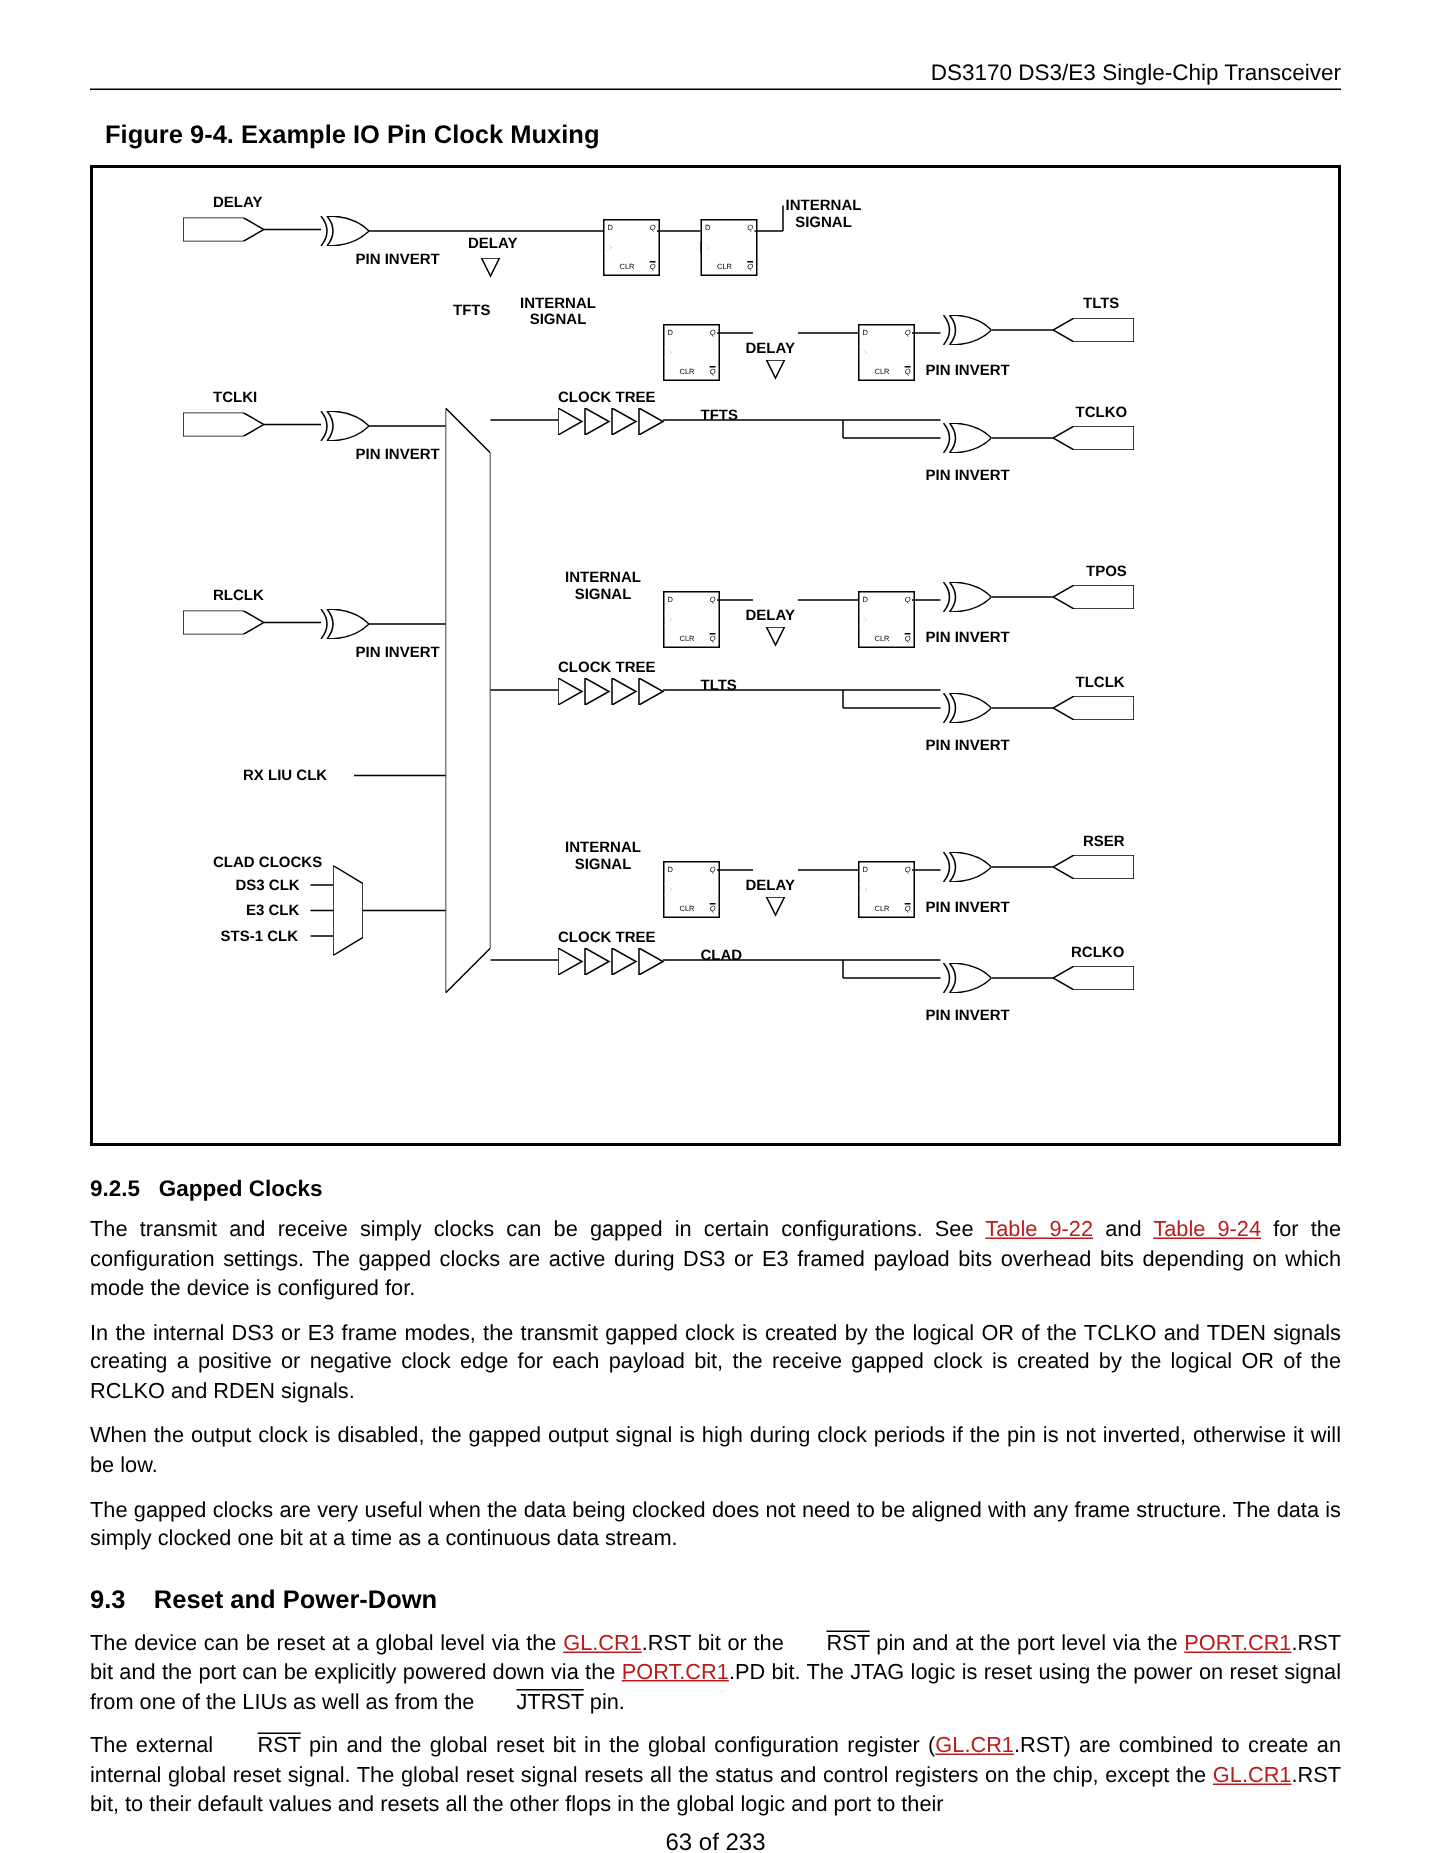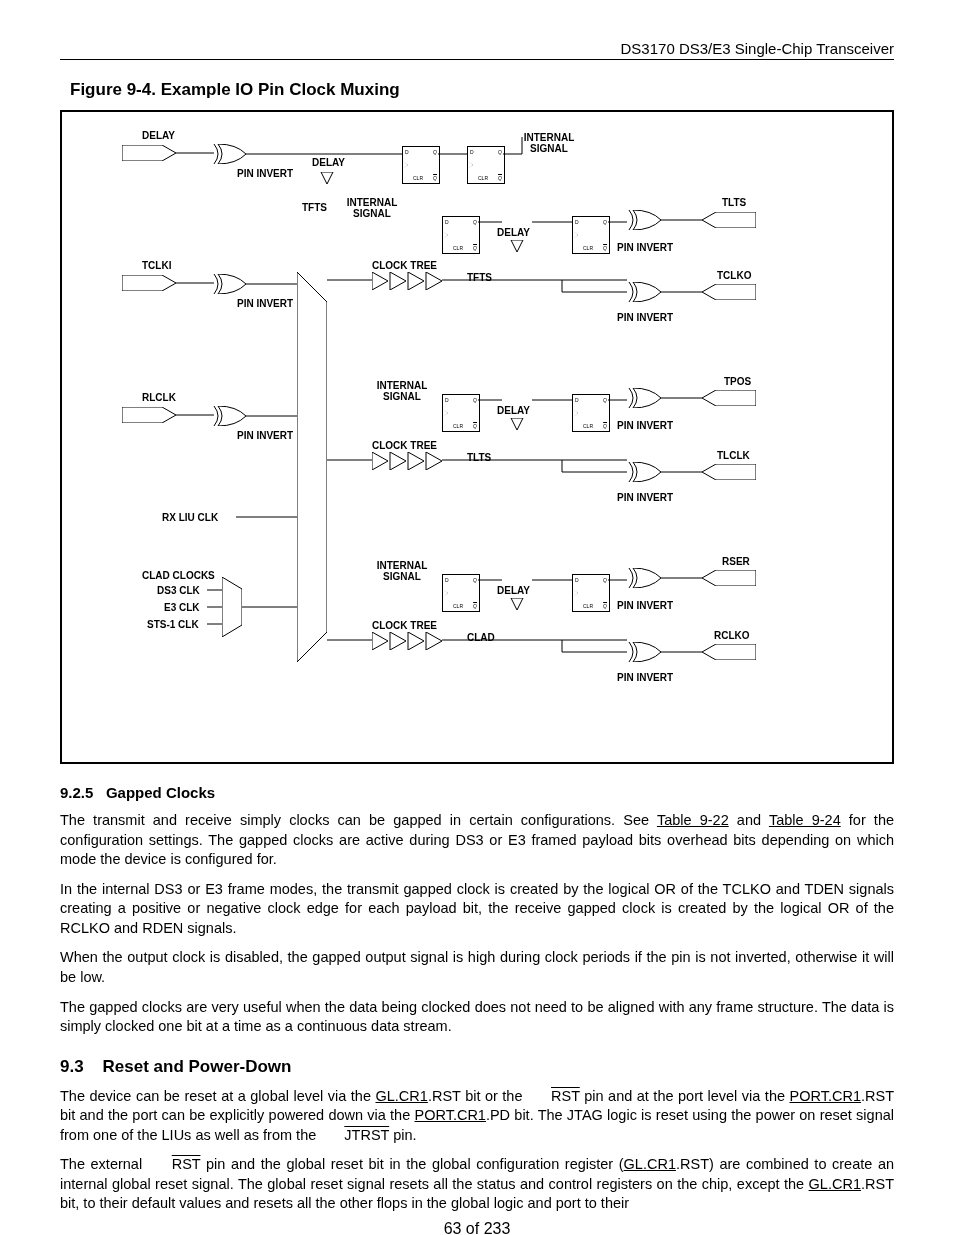--- a/index.html
+++ b/index.html
@@ -44,21 +44,21 @@
   .ff .qb{position:absolute;bottom:2px;right:2px;font-style:italic;text-decoration:overline;}
   .ff .clr{position:absolute;bottom:2px;left:10px;}
   .ff .tri{position:absolute;left:-1px;top:14px;width:0;height:0;border-top:4px solid transparent;border-bottom:4px solid transparent;border-left:6px solid #000;}
   .ff .tri2{position:absolute;left:0px;top:14px;width:0;height:0;border-top:4px solid transparent;border-bottom:4px solid transparent;border-left:5px solid #fff;}
   .buf { position:absolute; }
   .mux { position:absolute; }
   .section-num { font-weight: bold; font-size: 15px; }
   h3.subsection { font-size: 15px; margin: 16px 0 8px 0; }
   h3.section { font-size: 17px; margin: 20px 0 10px 0; }
   p { margin: 10px 0; text-align: justify; font-size: 14.5px; line-height: 1.35; }
-  a.link { color: #000000; text-decoration: underline; }
+  a.link { color: #b91c1c; text-decoration: underline; }
   .overline { text-decoration: overline; padding-left: 24px; }
   .footer { text-align: center; font-size: 16px; margin-top: 6px; }
 </style>
 </head>
 <body>
 
 <div class="header">
   <span>DS3170 DS3/E3 Single-Chip Transceiver</span>
 </div>
 

